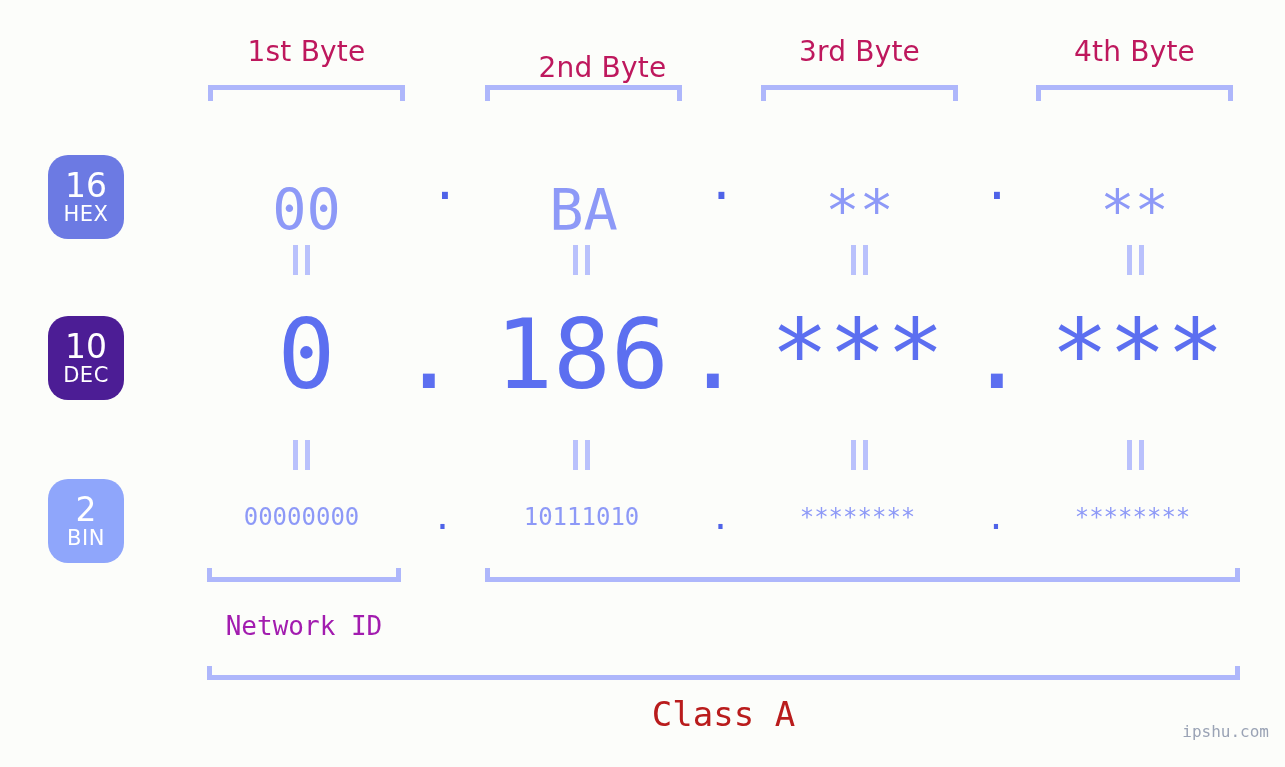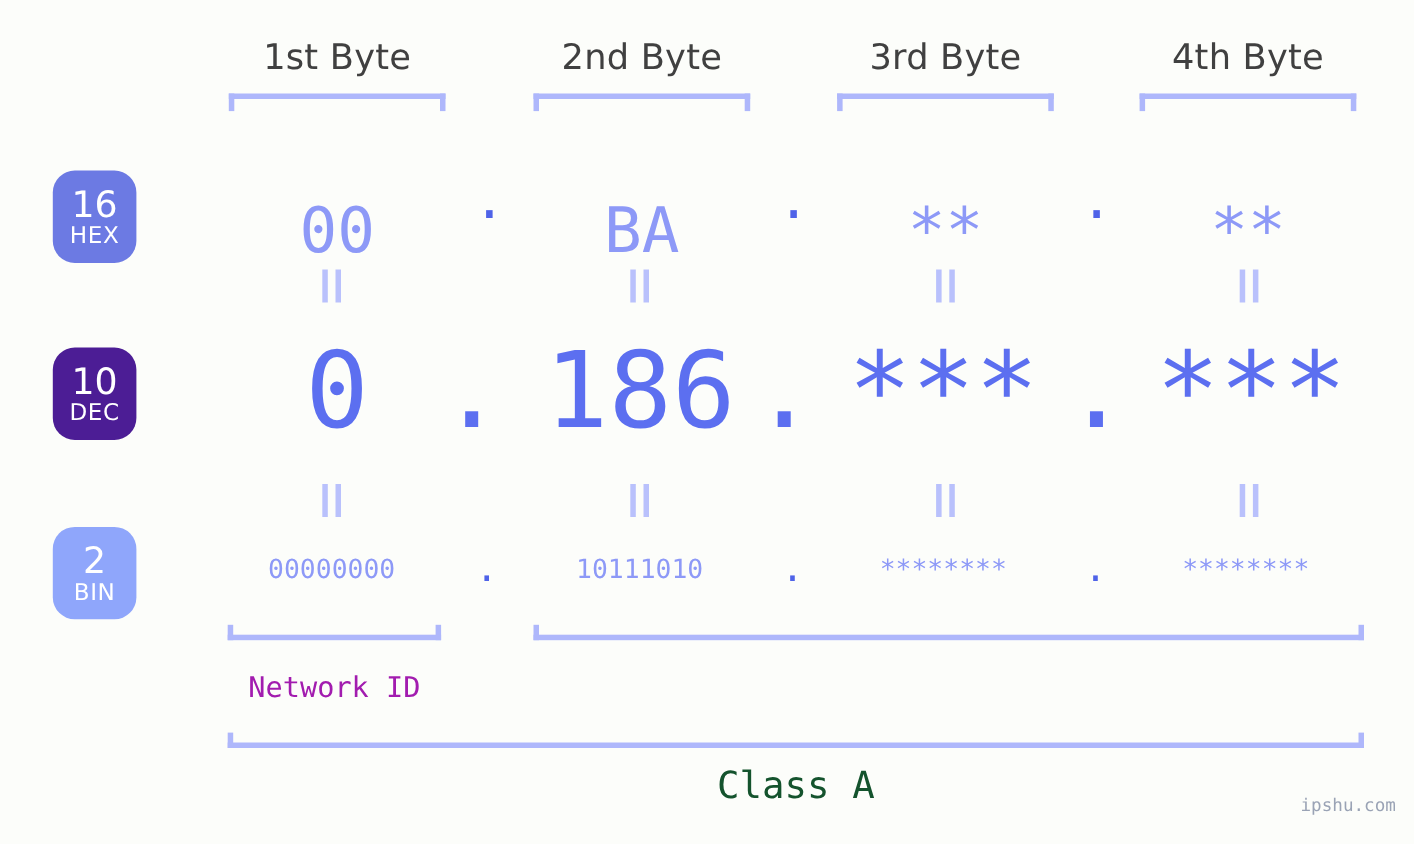--- a/index.html
+++ b/index.html
@@ -23,22 +23,22 @@
   }
 
   
   .byte-header {
     position: absolute;
     top: 32px;
     height: 40px;
     line-height: 40px;
     text-align: center;
     font-family: "DejaVu Sans", "Liberation Sans", sans-serif;
-    font-size: 32px;
-    color: #404040;
+    font-size: 28px;
+    color: #be185d;
     letter-spacing: 0.2px;
     white-space: nowrap;
   }
 
   
   .bracket-top {
     position: absolute;
     top: 85px;
     height: 16px;
     border-top: 5px solid #aeb7fb;
@@ -146,42 +146,42 @@
 
   
   .class-label {
     position: absolute;
     top: 692px;
     height: 44px;
     line-height: 44px;
     text-align: center;
     font-family: "DejaVu Sans Mono", "Liberation Mono", monospace;
     font-size: 34px;
-    color: #14532d;
+    color: #b91c1c;
     white-space: nowrap;
   }
 
   
   .watermark {
     position: absolute;
     right: 16px;
     bottom: 26px;
     font-family: "DejaVu Sans Mono", "Liberation Mono", monospace;
     font-size: 16px;
     color: #9aa3b5;
     white-space: nowrap;
   }
 </style>
 </head>
 <body>
 
 <div id="stage">
 
   <div class="byte-header" style="left:208px;width:197px;">1st Byte</div>
-  <div class="byte-header" style="left:485px;width:197px;">2nd Byte</div>
+  <div class="byte-header" style="left:504px;width:197px;margin-top:16px;">2nd Byte</div>
   <div class="byte-header" style="left:761px;width:197px;">3rd Byte</div>
   <div class="byte-header" style="left:1036px;width:197px;">4th Byte</div>
 
   <div class="bracket-top" style="left:208px;width:197px;"></div>
   <div class="bracket-top" style="left:485px;width:197px;"></div>
   <div class="bracket-top" style="left:761px;width:197px;"></div>
   <div class="bracket-top" style="left:1036px;width:197px;"></div>
 
   <div class="base-badge" style="top:155px;background:#6c7ae3;">
     <span class="num">16</span>

